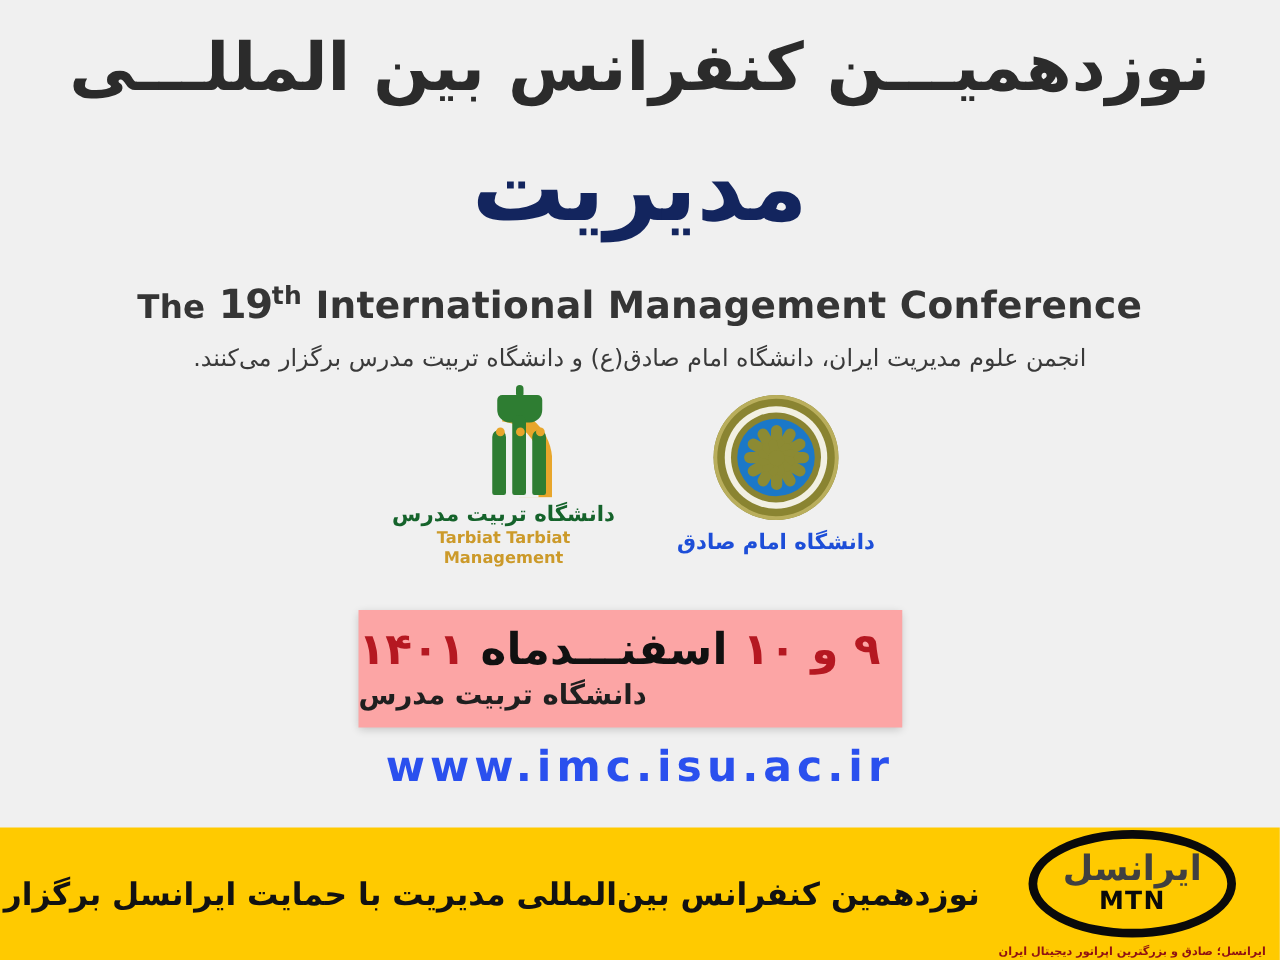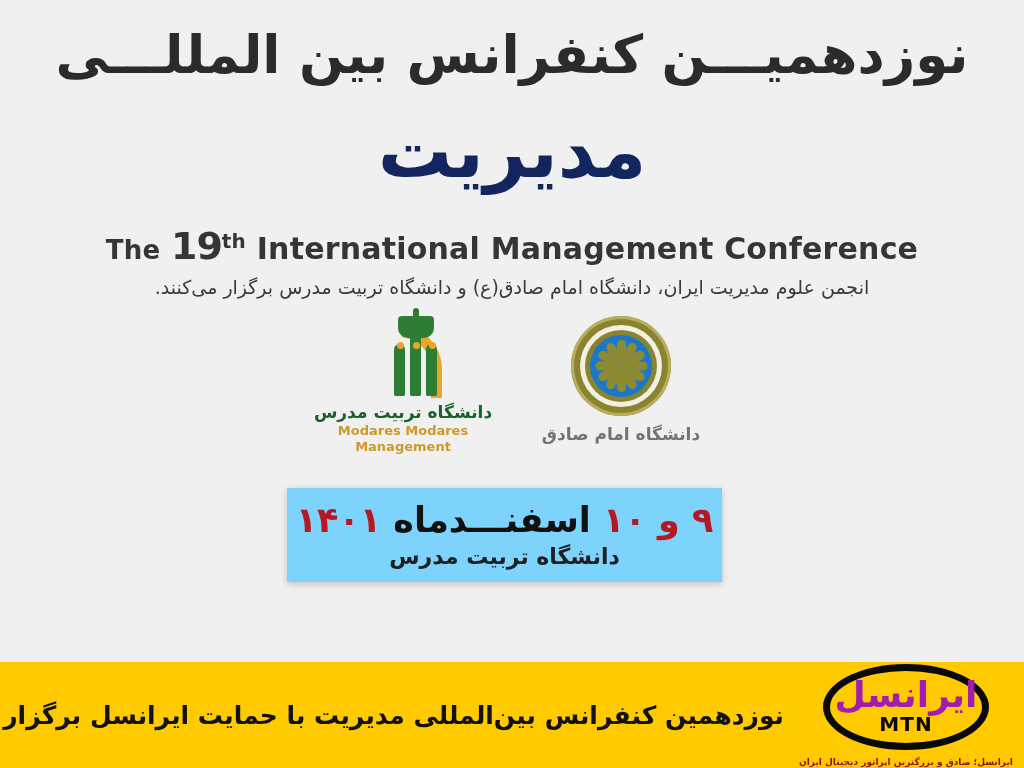--- a/index.html
+++ b/index.html
@@ -37,21 +37,21 @@
     position:absolute;left:0;right:0;top:224px;
     text-align:center;
     direction:ltr;
     color:#353535;
     font-size:30px;
     font-weight:600;
     letter-spacing:.2px;
     white-space:nowrap;
   }
   .title-en .the{font-size:26px;font-weight:600;}
-  .title-en .num{font-size:38px;font-weight:800;letter-spacing:-1px;}
+  .title-en .num{font-size:32px;font-weight:800;letter-spacing:-1px;}
   .title-en .ord{font-size:20px;font-weight:800;vertical-align:super;}
   .subtitle-fa{
     position:absolute;left:0;right:0;top:276px;
     text-align:center;
     direction:rtl;
     font-size:19px;
     font-weight:400;
     color:#3a3a3a;
     white-space:nowrap;
   }
@@ -141,44 +141,44 @@
     position:absolute;left:50%;top:50%;width:7px;height:15px;
     margin-left:-3.5px;margin-top:-15px;
     background:#8c8a33;border-radius:4px;
     transform-origin:50% 100%;
   }
   .is-core{
     position:absolute;left:50%;top:50%;width:13px;height:13px;
     margin:-6.5px 0 0 -6.5px;border-radius:50%;background:#8c8a33;
   }
   .is-fa{
-    font-size:17px;color:#737373;font-weight:700;margin-top:8px;
+    font-size:17px;color:#1d4ed8;font-weight:700;margin-top:8px;
     direction:rtl;white-space:nowrap;letter-spacing:-1px;
   }
 
   
   .ma-mark{
     position:relative;width:96px;height:96px;margin-top:2px;
   }
   .ma-dia{
     position:absolute;left:50%;top:50%;width:70px;height:70px;
     margin:-35px 0 0 -35px;
     background:#3a3f63;transform:rotate(45deg);border-radius:5px;
   }
   .ma-fa{
     font-size:13px;color:#2a2a2a;font-weight:700;margin-top:10px;
     direction:rtl;white-space:nowrap;letter-spacing:-.5px;
   }
 
   
   .datebox{
     position:absolute;left:287px;top:488px;width:435px;height:94px;
-    background:#7dd3fc;
+    background:#fca5a5;
     box-shadow:0 2px 7px rgba(0,0,0,.20);
-    display:flex;flex-direction:column;align-items:center;
+    display:flex;flex-direction:column;align-items:flex-end;
     justify-content:center;
     direction:rtl;
   }
   .date-line{
     font-size:35px;font-weight:800;color:#111;
     white-space:nowrap;letter-spacing:-.5px;line-height:1.1;
   }
   .date-line .rd{color:#b51821;}
   .date-venue{
     font-size:22px;font-weight:700;color:#1f1f1f;margin-top:4px;
@@ -204,21 +204,21 @@
     display:flex;flex-direction:column;align-items:center;
     justify-content:center;
   }
   .brand-oval{
     position:relative;width:152px;height:72px;
     border:7px solid #0a0a0a;border-radius:50%;
     display:flex;flex-direction:column;align-items:center;
     justify-content:center;background:transparent;
   }
   .brand-fa{
-    font-size:36px;font-weight:900;color:#a21caf;direction:rtl;
+    font-size:28px;font-weight:900;color:#404040;direction:rtl;
     line-height:1;letter-spacing:-1px;margin-top:-2px;
   }
   .brand-en{
     font-size:20px;font-weight:900;color:#0a0a0a;direction:ltr;
     line-height:1;letter-spacing:1px;margin-top:1px;
   }
   .brand-tag{
     font-size:9px;font-weight:700;color:#8f1212;direction:rtl;
     margin-top:7px;white-space:nowrap;
   }
@@ -256,21 +256,21 @@
           <div class="tm-t a"></div>
           <div class="tm-t b"></div>
           <div class="tm-t c"></div>
           <div class="tm-dot d1"></div>
           <div class="tm-dot d2"></div>
           <div class="tm-dot d3"></div>
         </div>
       </div>
       <div class="tm-fa">دانشگاه تربیت مدرس</div>
       <div class="tm-en">
-        <div>Modares Modares</div>
+        <div>Tarbiat Tarbiat</div>
         <div>Management</div>
       </div>
     </div>
 
     <div class="logo-block">
       <div class="is-mark">
         <div class="is-ring2"></div>
         <div class="is-ring3"></div>
         <div class="is-field" id="is-field">
             <div class="is-petal" style="transform: rotate(0deg);"></div>
@@ -308,20 +308,21 @@
 
   <div class="datebox">
     <div class="date-line">
       <span class="rd">۹ و ۱۰</span>
       <span>اسفنـــدماه</span>
       <span class="rd">۱۴۰۱</span>
     </div>
     <div class="date-venue">دانشگاه تربیت مدرس</div>
   </div>
 
+  <div class="url">www.imc.isu.ac.ir</div>
 
   <div class="banner">
     <div class="brand">
       <div class="brand-oval">
         <div class="brand-fa">ایرانسل</div>
         <div class="brand-en">MTN</div>
       </div>
       <div class="brand-tag">ایرانسل؛ صادق و بزرگترین اپراتور دیجیتال ایران</div>
     </div>
     <div class="banner-text">نوزدهمین کنفرانس بین‌المللی مدیریت با حمایت ایرانسل برگزار می‌شود</div>

